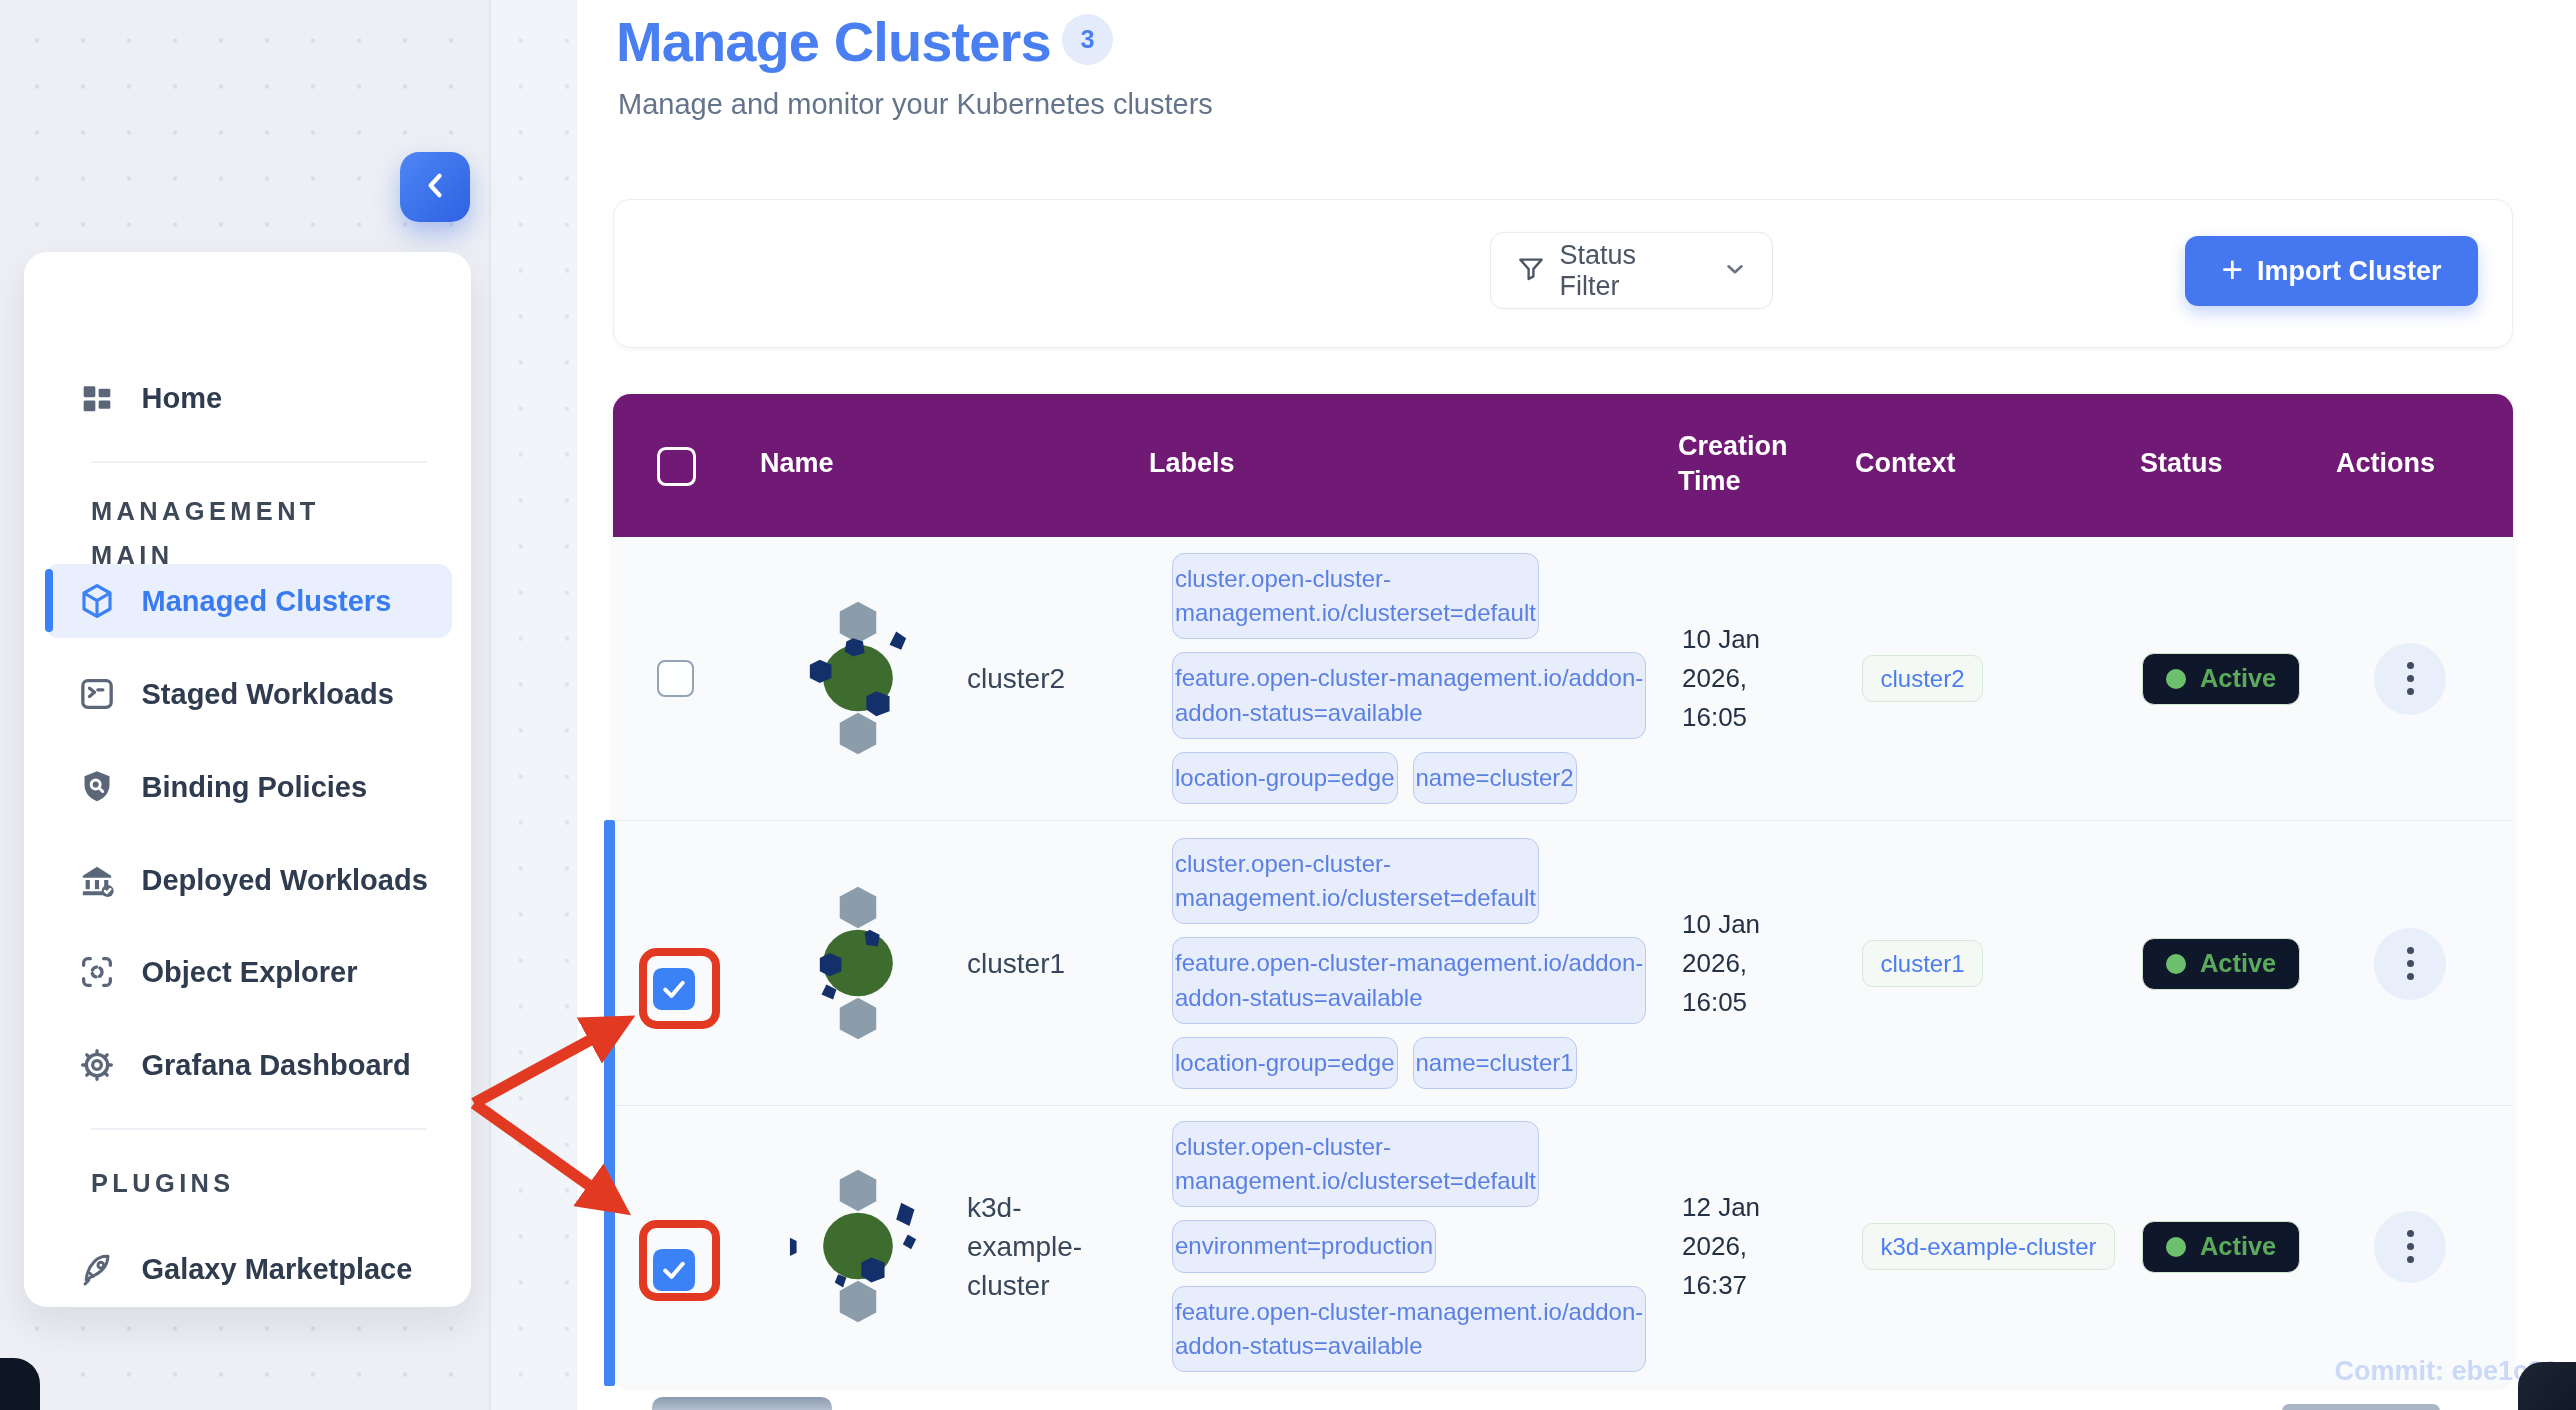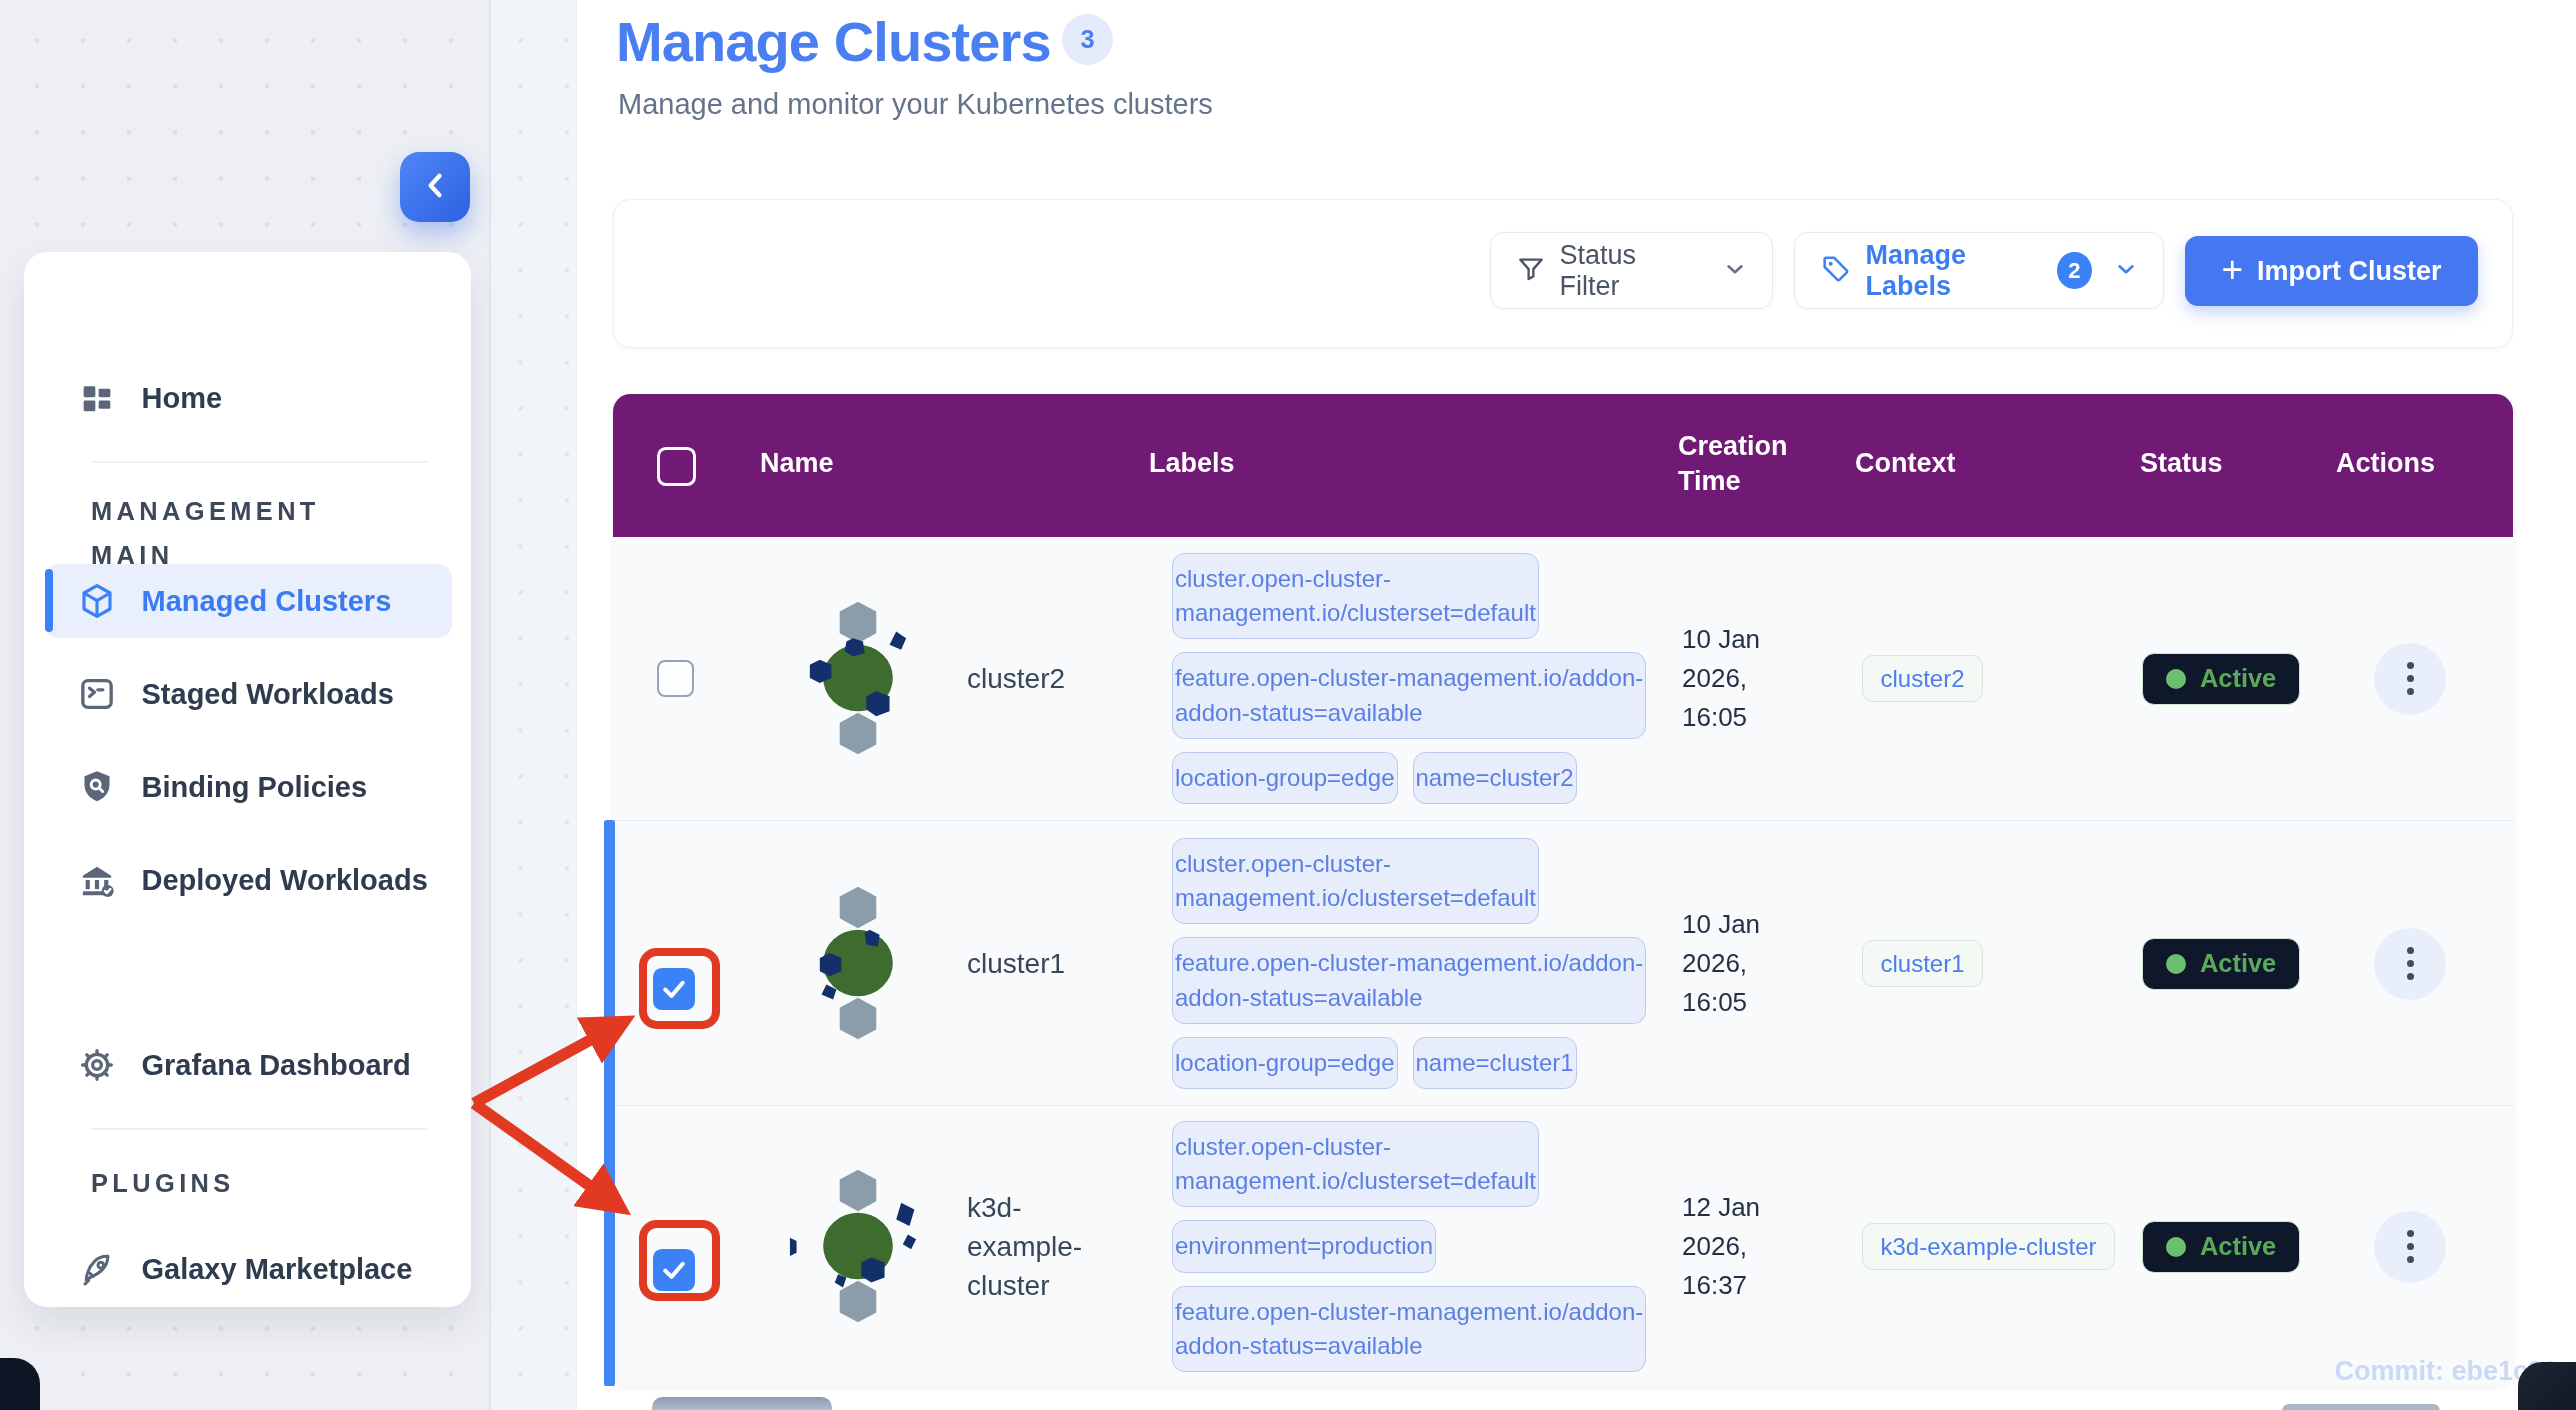--- a/index.html
+++ b/index.html
@@ -186,20 +186,29 @@
             <rect x="10.75" y="12" width="2.5" height="5.5"></rect>
             <rect x="16.3" y="12" width="2.5" height="5.5"></rect>
           <rect x="3.5" y="18.8" width="13" height="2.4" rx="0.7"></rect>
           <circle cx="18.4" cy="18.6" r="3.6"></circle>
           <polyline points="16.8 18.6 17.9 19.7 20 17.5" fill="none" stroke="#fff" stroke-width="1.5" stroke-linecap="round" stroke-linejoin="round"></polyline>
         </svg>
       </span>
       <span class="lbl">Deployed Workloads</span>
     </div>
 
+    <div class="side-item" style="top:683px">
+      <span class="sicon">
+        <svg viewBox="0 0 24 24" width="40" height="40" fill="none" stroke="#5b6779" stroke-width="2" stroke-linecap="round">
+          <path d="M4 8V6.5A2.5 2.5 0 0 1 6.5 4H8M16 4h1.5A2.5 2.5 0 0 1 20 6.5V8M20 16v1.5a2.5 2.5 0 0 1-2.5 2.5H16M8 20H6.5A2.5 2.5 0 0 1 4 17.5V16"></path>
+          <circle cx="12" cy="12" r="3" stroke-dasharray="3 2.2"></circle>
+        </svg>
+      </span>
+      <span class="lbl">Object Explorer</span>
+    </div>
 
     <div class="side-item" style="top:776px">
       <span class="sicon">
         <svg viewBox="0 0 24 24" width="40" height="40" fill="none" stroke="#5b6779" stroke-width="2" stroke-linecap="round">
           <circle cx="12" cy="12" r="6.4"></circle>
           <circle cx="12" cy="12" r="2.6"></circle>
           <path d="M12 3.4v2.2M12 18.4v2.2M3.4 12h2.2M18.4 12h2.2M5.9 5.9l1.6 1.6M16.5 16.5l1.6 1.6M18.1 5.9l-1.6 1.6M7.5 16.5l-1.6 1.6"></path>
         </svg>
       </span>
       <span class="lbl">Grafana Dashboard</span>
@@ -234,35 +243,20 @@
       </svg>
     </span>
     <span class="lbl">Status Filter</span>
     <span style="margin-left:8.8px">
       <svg width="26" height="26" viewBox="0 0 24 24" fill="none" stroke="#6b7280" stroke-width="2.4" stroke-linecap="round" stroke-linejoin="round">
           <polyline points="6 9.5 12 15 18 9.5"></polyline>
         </svg>
     </span>
   </div>
 
-  <div class="abs tb-btn manage-labels">
-    <span>
-      <svg width="32" height="32" viewBox="0 0 24 24" fill="none" stroke="#3b82f6" stroke-width="1.9" stroke-linejoin="round">
-        <path d="M3.5 10.5V4.5a1 1 0 0 1 1-1h6l9.5 9.5a1.2 1.2 0 0 1 0 1.7l-5.3 5.3a1.2 1.2 0 0 1-1.7 0z"></path>
-        <circle cx="8" cy="8" r="1.5" fill="#3b82f6" stroke="none"></circle>
-      </svg>
-    </span>
-    <span class="lbl">Manage Labels</span>
-    <span class="ml-badge">2</span>
-    <span style="margin-left:7px">
-      <svg width="26" height="26" viewBox="0 0 24 24" fill="none" stroke="#3b82f6" stroke-width="2.4" stroke-linecap="round" stroke-linejoin="round">
-          <polyline points="6 9.5 12 15 18 9.5"></polyline>
-        </svg>
-    </span>
-  </div>
 
   <div class="abs import-btn">
     <span class="plus">+</span>
     <span class="lbl">Import Cluster</span>
   </div>
 
   <div class="abs tbl">
     <div class="thead">
       <span class="hdr-check"></span>
       <span class="th" style="left:147px;top:54px">Name</span>

